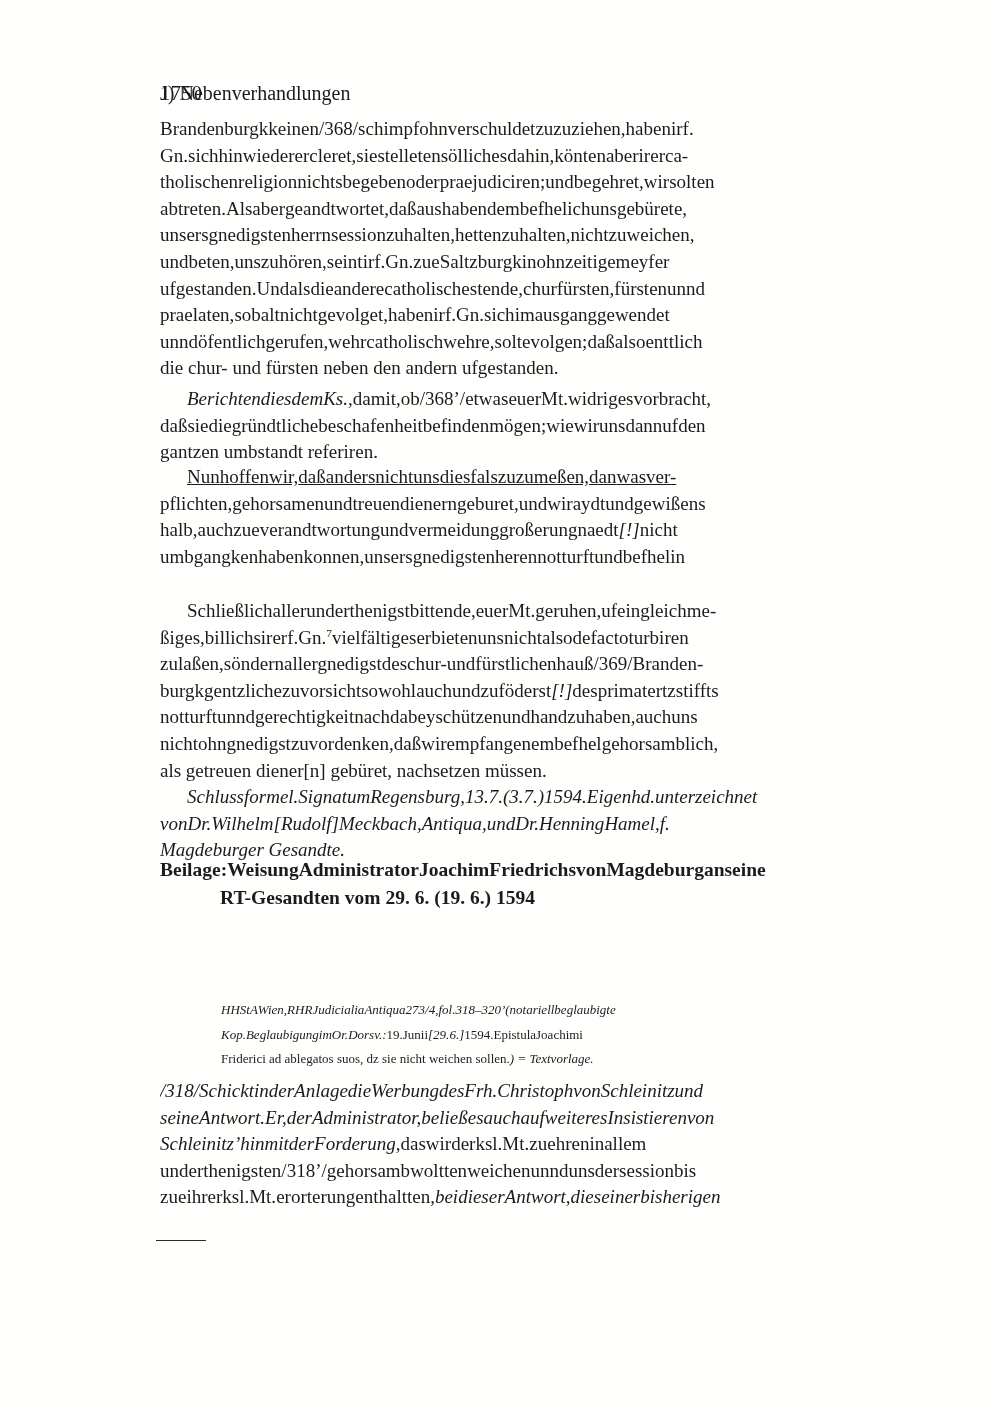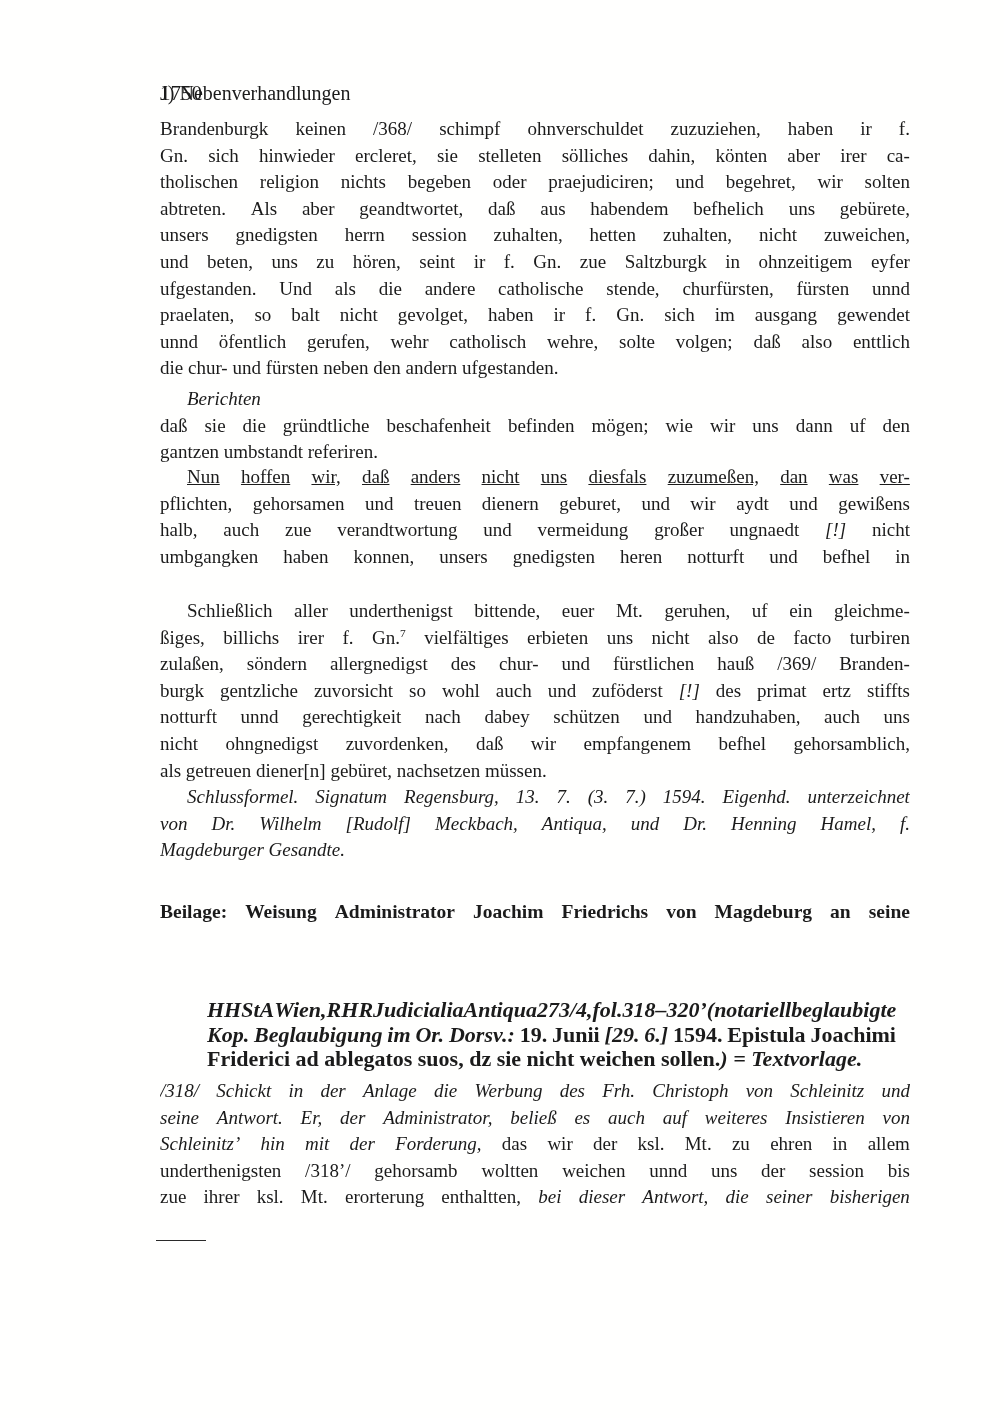--- a/index.html
+++ b/index.html
@@ -15,34 +15,34 @@
   .header {
     position: absolute;
     left: 160px; top: 82px; width: 750px;
     text-align: left;
     font-size: 20px;
     line-height: 22px;
   }
   .pagenum { position: absolute; left: 0; top: 0; font-size: 21px; }
   .blk { position: absolute; left: 160px; width: 750px; font-size: 19px; }
   .blk .tl { line-height: 26.6px; height: 26.6px; overflow: hidden; }
-  .tl.j { display: flex; justify-content: space-between; }
+  .tl.j { display: flex; justify-content: flex-start; }
   .w { white-space: pre; flex: 0 0 auto; }
   .rs-r { font-style: normal; }
   .rs-i { font-style: italic; }
   .rs-sup { font-size: 0.6em; vertical-align: super; line-height: 0; }
   .b-p1 { top: 116px; }
   .b-p2 { top: 386px; }
   .b-p3 { top: 464px; }
   .b-p4 { top: 598px; }
   .b-p5 { top: 784px; font-style: italic; }
-  .b-heading { top: 898px; font-weight: bold; font-size: 19.5px; }
+  .b-heading { top: 856px; font-weight: bold; font-size: 19.5px; }
   .b-heading .tl { line-height: 27.5px; height: 27.5px; }
   .b-subtitle { top: 958px; left: 222px; width: 560px; font-style: italic; }
-  .b-source { top: 998px; left: 207px; width: 689px; font-size: 22px; font-weight: bold; }
+  .b-source { top: 998px; left: 221px; width: 689px; font-size: 13px; }
   .b-source .tl { line-height: 24.5px; height: 24.5px; }
   .b-p318 { top: 1078px; }
   .fn-rule {
     position: absolute; left: 156px; top: 1240px; width: 50px;
     border-top: 1.6px solid #2a2a2a; height: 0;
   }
   .b-footnote { top: 1244px; padding-left: 13px; width: 737px; font-size: 16px; }
   .b-footnote .tl { line-height: 25px; height: 25px; }
   .b-footnote .rs-i { font-size: 17px; }
 </style>
@@ -169,21 +169,21 @@
         <span class="w"><span class="rs-r">wehre,</span></span>
         <span class="w"><span class="rs-r">solte</span></span>
         <span class="w"><span class="rs-r">volgen;</span></span>
         <span class="w"><span class="rs-r">daß</span></span>
         <span class="w"><span class="rs-r">also</span></span>
         <span class="w"><span class="rs-r">enttlich</span></span>
       </div>
       <div class="tl"><span class="rs-r">die chur- und fürsten neben den andern ufgestanden.</span></div>
     </div>
   <div class="blk b-p2">
-      <div class="tl j" style="padding-left: 27px; flex-direction: column;">
+      <div class="tl j" style="padding-left: 27px;">
         <span class="w"><span class="rs-i">Berichten</span></span>
         <span class="w"><span class="rs-i">dies</span></span>
         <span class="w"><span class="rs-i">dem</span></span>
         <span class="w"><span class="rs-i">Ks.,</span></span>
         <span class="w"><span class="rs-r">damit,</span></span>
         <span class="w"><span class="rs-r">ob</span></span>
         <span class="w"><span class="rs-r">/368’/</span></span>
         <span class="w"><span class="rs-r">etwas</span></span>
         <span class="w"><span class="rs-r">euer</span></span>
         <span class="w"><span class="rs-r">Mt.</span></span>
@@ -373,20 +373,21 @@
         <span class="w"><span class="rs-r">Beilage:</span></span>
         <span class="w"><span class="rs-r">Weisung</span></span>
         <span class="w"><span class="rs-r">Administrator</span></span>
         <span class="w"><span class="rs-r">Joachim</span></span>
         <span class="w"><span class="rs-r">Friedrichs</span></span>
         <span class="w"><span class="rs-r">von</span></span>
         <span class="w"><span class="rs-r">Magdeburg</span></span>
         <span class="w"><span class="rs-r">an</span></span>
         <span class="w"><span class="rs-r">seine</span></span>
       </div>
+      <div class="tl" style="padding-left: 60px;"><span class="rs-r">RT-Gesandten vom 29. 6. (19. 6.) 1594</span></div>
     </div>
   <div class="blk b-source">
       <div class="tl j">
         <span class="w"><span class="rs-i">HHStA</span></span>
         <span class="w"><span class="rs-i">Wien,</span></span>
         <span class="w"><span class="rs-i">RHR</span></span>
         <span class="w"><span class="rs-i">Judicialia</span></span>
         <span class="w"><span class="rs-i">Antiqua</span></span>
         <span class="w"><span class="rs-i">273/4,</span></span>
         <span class="w"><span class="rs-i">fol.</span></span>

